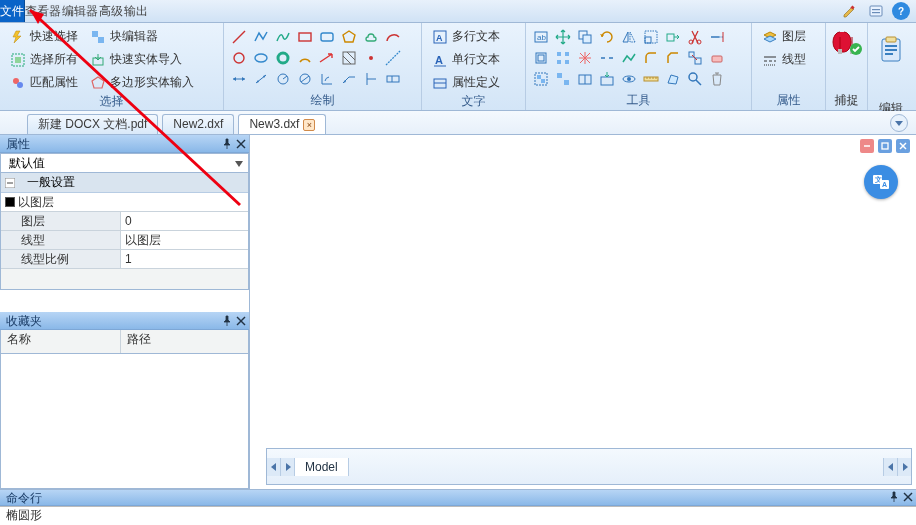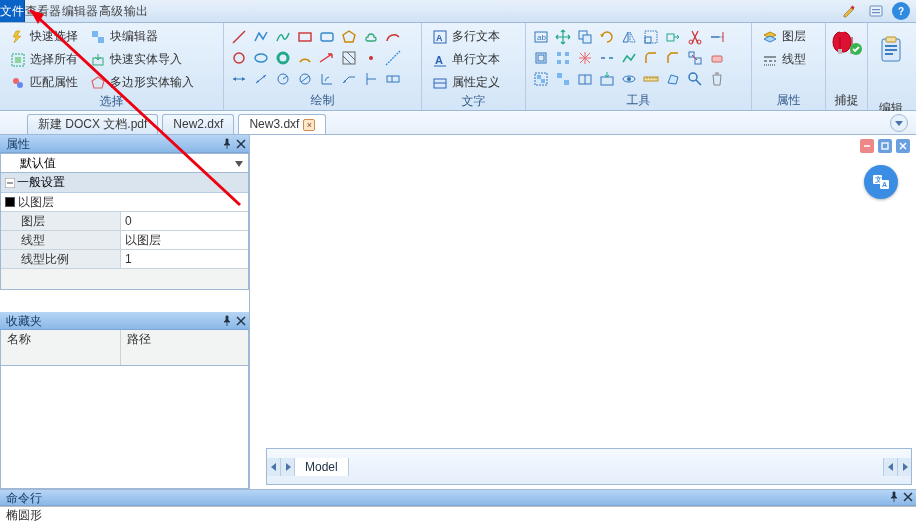--- a/index.html
+++ b/index.html
@@ -173,35 +173,35 @@
   position:absolute; right:2px; top:2px;
 }
 .titpin { width:12px;height:12px; }
 
 .combo {
   height:20px;
   border:1px solid #9fb8d6;
   background:#fff;
   margin:0;
   display:flex;align-items:center;
-  padding-left:19px;
+  padding-left:8px;
   position:relative;
 }
 .combo .chev { position:absolute; right:4px; top:4px; }
 
 .prop-box {
   border:1px solid #9fb8d6;
   border-top:none;
   background:#f2f4f4;
 }
 .prop-head {
   background:#d9e4ef;
   border-bottom:1px solid #b7cce4;
   padding:1px 4px;
-  display:flex; align-items:center; gap:2px;
+  display:flex; align-items:center; gap:12px;
 }
 .prop-row {
   display:flex;
   border-bottom:1px solid #c9d3dc;
   height:19px; line-height:18px;
 }
 .prop-row .k {
   width:120px; padding-left:20px; border-right:1px solid #c9d3dc;
   background:#e8edf2; color:#333;
 }
@@ -210,21 +210,21 @@
   display:flex;align-items:center;gap:3px;
 }
 .swatch { width:10px;height:10px;background:#000;border:1px solid #555; }
 
 .fav-panel {
   flex:1;
   display:flex; flex-direction:column;
   margin-top:22px;
 }
 .fav-head {
-  display:flex; height:36px; border:1px solid #9fb8d6;
+  display:flex; height:24px; border:1px solid #9fb8d6;
   border-top:none; background:#f2f4f4;
 }
 .fav-head div {
   padding-left:6px; line-height:18px; color:#333;
 }
 .fav-head .c1 { width:120px; border-right:1px solid #c9d3dc; }
 .fav-body {
   flex:1; border:1px solid #9fb8d6; border-top:none; background:#fff;
 }
 

